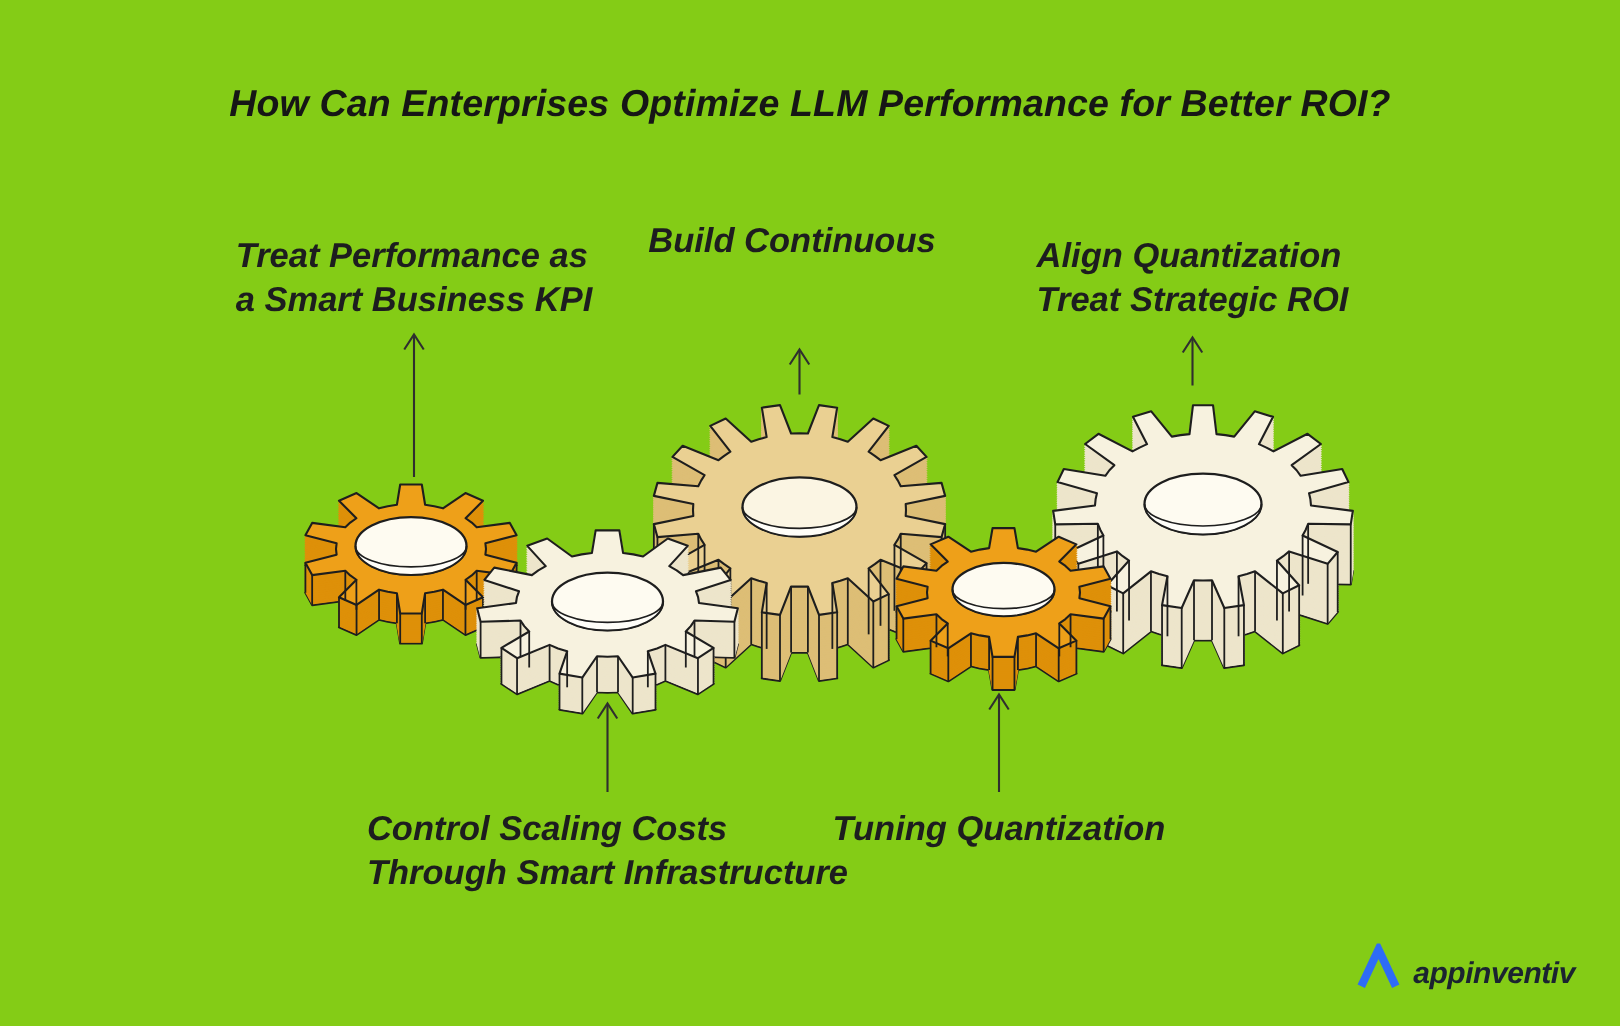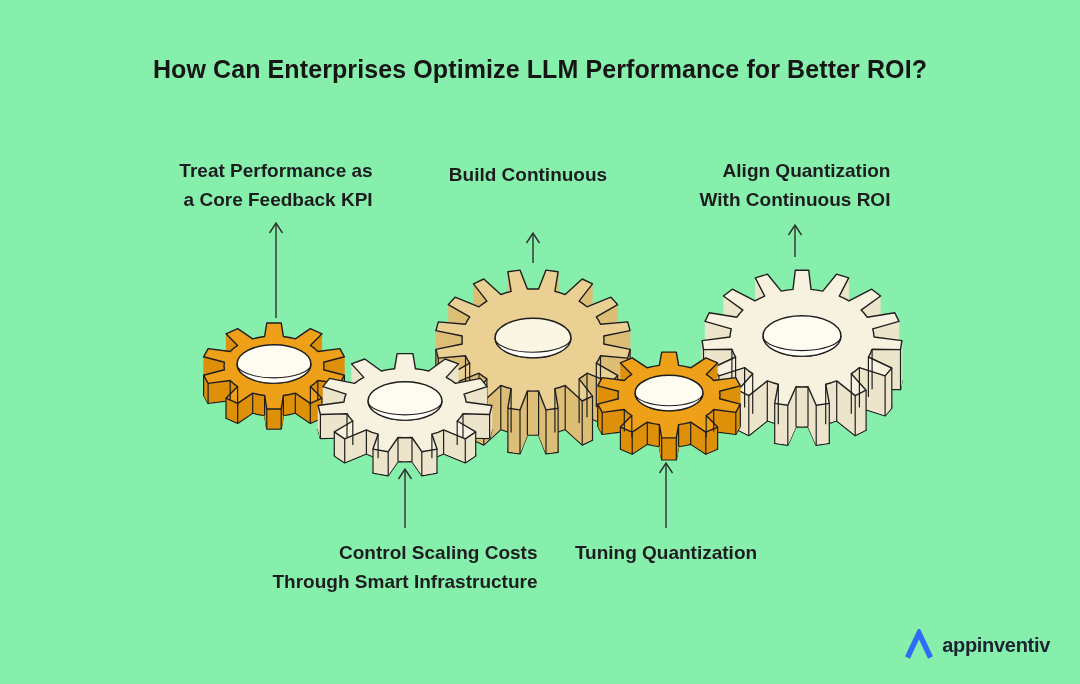--- a/index.html
+++ b/index.html
@@ -1,35 +1,35 @@
 <!DOCTYPE html>
 <html><head>
 <meta charset="utf-8">
 <style>
   html,body{margin:0;padding:0;}
   body{font-family:"Liberation Sans", sans-serif;}
   #stage{position:relative;width:1080px;height:684px;overflow:hidden;background:#FDF9EF;}
   #page-title{position:absolute;left:0;right:0;top:55px;margin:0;text-align:center;
     font-size:25px;font-weight:700;color:#161616;letter-spacing:.1px;}
   #gear-canvas{position:absolute;left:0;top:0;width:1080px;height:684px;}
-  .callout{position:absolute;transform:translateX(-50%);text-align:right;white-space:nowrap;
-    font-size:19px;font-weight:600;line-height:29px;color:#1D1D1F;}
+  .callout{position:absolute;transform:translateX(-50%);text-align:left;white-space:nowrap;
+    font-size:23px;font-weight:600;line-height:29px;color:#1D1D1F;}
   .callout span{display:block;}
   #c0{left:276px;top:156px;}
-  #c1{left:528px;top:160px;}
+  #c1{left:528px;top:146px;}
   #c2{left:795px;top:156px;}
   #c3{left:405px;top:538px;}
   #c4{left:666px;top:538px;}
-  #logo{position:absolute;right:30px;top:629px;display:flex;align-items:center;gap:7px;}
+  #logo{position:absolute;right:30px;top:629px;display:flex;align-items:flex-end;gap:7px;}
   #logo-text{font-size:20px;font-weight:600;color:#1B2430;letter-spacing:-.3px;}
 </style>
 </head>
 <body>
 
-<div id="stage" style="background: #86efac;">
+<div id="stage" style="background: #84cc16; font-style: italic;">
 
   <h1 id="page-title">How Can Enterprises Optimize LLM Performance for Better ROI?</h1>
 
   <svg id="gear-canvas" viewBox="0 0 1080 684">
       <g>
         <path d="M264.6 356.5L266.8 343.0L281.2 343.0L283.4 356.5L289.5 357.5L295.3 358.9L310.3 348.7L322.0 353.8L310.4 365.5L314.5 368.4L317.8 371.5L339.9 368.6L344.4 376.8L323.6 382.2L324.0 386.0L323.6 389.8L344.4 395.2L339.9 403.4L317.8 400.5L314.5 403.6L310.4 406.5L322.0 418.2L310.3 423.3L295.3 413.1L289.5 414.5L283.4 415.5L281.2 429.0L266.8 429.0L264.6 415.5L258.5 414.5L252.7 413.1L237.7 423.3L226.0 418.2L237.6 406.5L233.5 403.6L230.2 400.5L208.1 403.4L203.6 395.2L224.4 389.8L224.0 386.0L224.4 382.2L203.6 376.8L208.1 368.6L230.2 371.5L233.5 368.4L237.6 365.5L226.0 353.8L237.7 348.7L252.7 358.9L258.5 357.5Z" fill="#DE9009" stroke="#1E1E1E" stroke-width="1.4" stroke-linejoin="round"></path>
         <path d="M264.6 355.5L266.8 342.0L281.2 342.0L283.4 355.5L289.5 356.5L295.3 357.9L310.3 347.7L322.0 352.8L310.4 364.5L314.5 367.4L317.8 370.5L339.9 367.6L344.4 375.8L323.6 381.2L324.0 385.0L323.6 388.8L344.4 394.2L339.9 402.4L317.8 399.5L314.5 402.6L310.4 405.5L322.0 417.2L310.3 422.3L295.3 412.1L289.5 413.5L283.4 414.5L281.2 428.0L266.8 428.0L264.6 414.5L258.5 413.5L252.7 412.1L237.7 422.3L226.0 417.2L237.6 405.5L233.5 402.6L230.2 399.5L208.1 402.4L203.6 394.2L224.4 388.8L224.0 385.0L224.4 381.2L203.6 375.8L208.1 367.6L230.2 370.5L233.5 367.4L237.6 364.5L226.0 352.8L237.7 347.7L252.7 357.9L258.5 356.5Z" fill="#DE9009" stroke="#DE9009" stroke-width="1"></path>
         <path d="M264.6 354.0L266.8 340.5L281.2 340.5L283.4 354.0L289.5 355.0L295.3 356.4L310.3 346.2L322.0 351.3L310.4 363.0L314.5 365.9L317.8 369.0L339.9 366.1L344.4 374.3L323.6 379.7L324.0 383.5L323.6 387.3L344.4 392.7L339.9 400.9L317.8 398.0L314.5 401.1L310.4 404.0L322.0 415.7L310.3 420.8L295.3 410.6L289.5 412.0L283.4 413.0L281.2 426.5L266.8 426.5L264.6 413.0L258.5 412.0L252.7 410.6L237.7 420.8L226.0 415.7L237.6 404.0L233.5 401.1L230.2 398.0L208.1 400.9L203.6 392.7L224.4 387.3L224.0 383.5L224.4 379.7L203.6 374.3L208.1 366.1L230.2 369.0L233.5 365.9L237.6 363.0L226.0 351.3L237.7 346.2L252.7 356.4L258.5 355.0Z" fill="#DE9009" stroke="#DE9009" stroke-width="1"></path>
         <path d="M264.6 352.5L266.8 339.0L281.2 339.0L283.4 352.5L289.5 353.5L295.3 354.9L310.3 344.7L322.0 349.8L310.4 361.5L314.5 364.4L317.8 367.5L339.9 364.6L344.4 372.8L323.6 378.2L324.0 382.0L323.6 385.8L344.4 391.2L339.9 399.4L317.8 396.5L314.5 399.6L310.4 402.5L322.0 414.2L310.3 419.3L295.3 409.1L289.5 410.5L283.4 411.5L281.2 425.0L266.8 425.0L264.6 411.5L258.5 410.5L252.7 409.1L237.7 419.3L226.0 414.2L237.6 402.5L233.5 399.6L230.2 396.5L208.1 399.4L203.6 391.2L224.4 385.8L224.0 382.0L224.4 378.2L203.6 372.8L208.1 364.6L230.2 367.5L233.5 364.4L237.6 361.5L226.0 349.8L237.7 344.7L252.7 354.9L258.5 353.5Z" fill="#DE9009" stroke="#DE9009" stroke-width="1"></path>
         <path d="M264.6 351.0L266.8 337.5L281.2 337.5L283.4 351.0L289.5 352.0L295.3 353.4L310.3 343.2L322.0 348.3L310.4 360.0L314.5 362.9L317.8 366.0L339.9 363.1L344.4 371.3L323.6 376.7L324.0 380.5L323.6 384.3L344.4 389.7L339.9 397.9L317.8 395.0L314.5 398.1L310.4 401.0L322.0 412.7L310.3 417.8L295.3 407.6L289.5 409.0L283.4 410.0L281.2 423.5L266.8 423.5L264.6 410.0L258.5 409.0L252.7 407.6L237.7 417.8L226.0 412.7L237.6 401.0L233.5 398.1L230.2 395.0L208.1 397.9L203.6 389.7L224.4 384.3L224.0 380.5L224.4 376.7L203.6 371.3L208.1 363.1L230.2 366.0L233.5 362.9L237.6 360.0L226.0 348.3L237.7 343.2L252.7 353.4L258.5 352.0Z" fill="#DE9009" stroke="#DE9009" stroke-width="1"></path>
@@ -286,30 +286,30 @@
         <path d="M398.5 479 L405 469 L411.5 479" fill="none" stroke="#2F2F2F" stroke-width="1.4"></path>
       </g>
       <g>
         <line x1="666" y1="463.5" x2="666" y2="528" stroke="#2F2F2F" stroke-width="1.4"></line>
         <path d="M659.5 473 L666 463 L672.5 473" fill="none" stroke="#2F2F2F" stroke-width="1.4"></path>
       </g>
     </svg>
 
   <div class="callout" id="c0">
     <span>Treat Performance as</span>
-    <span>a Core Feedback KPI</span>
+    <span>a Smart Business KPI</span>
   </div>
 
   <div class="callout" id="c1">
     <span>Build Continuous</span>
   </div>
 
   <div class="callout" id="c2">
     <span>Align Quantization</span>
-    <span>With Continuous ROI</span>
+    <span>Treat Strategic ROI</span>
   </div>
 
   <div class="callout" id="c3">
     <span>Control Scaling Costs</span>
     <span>Through Smart Infrastructure</span>
   </div>
 
   <div class="callout" id="c4">
     <span>Tuning Quantization</span>
   </div>

